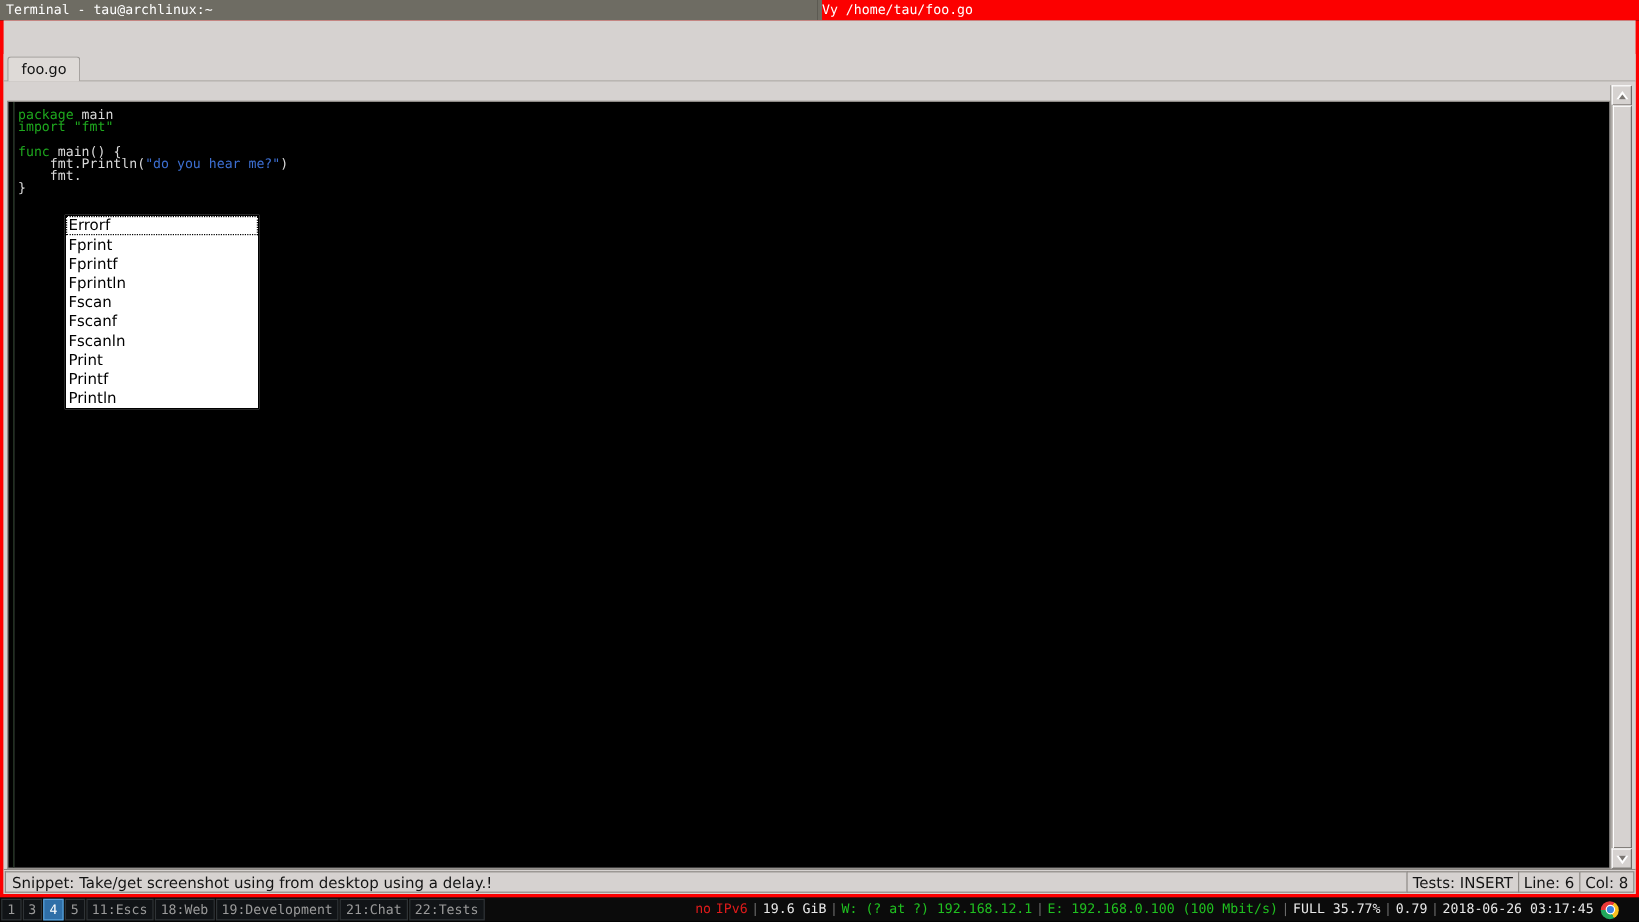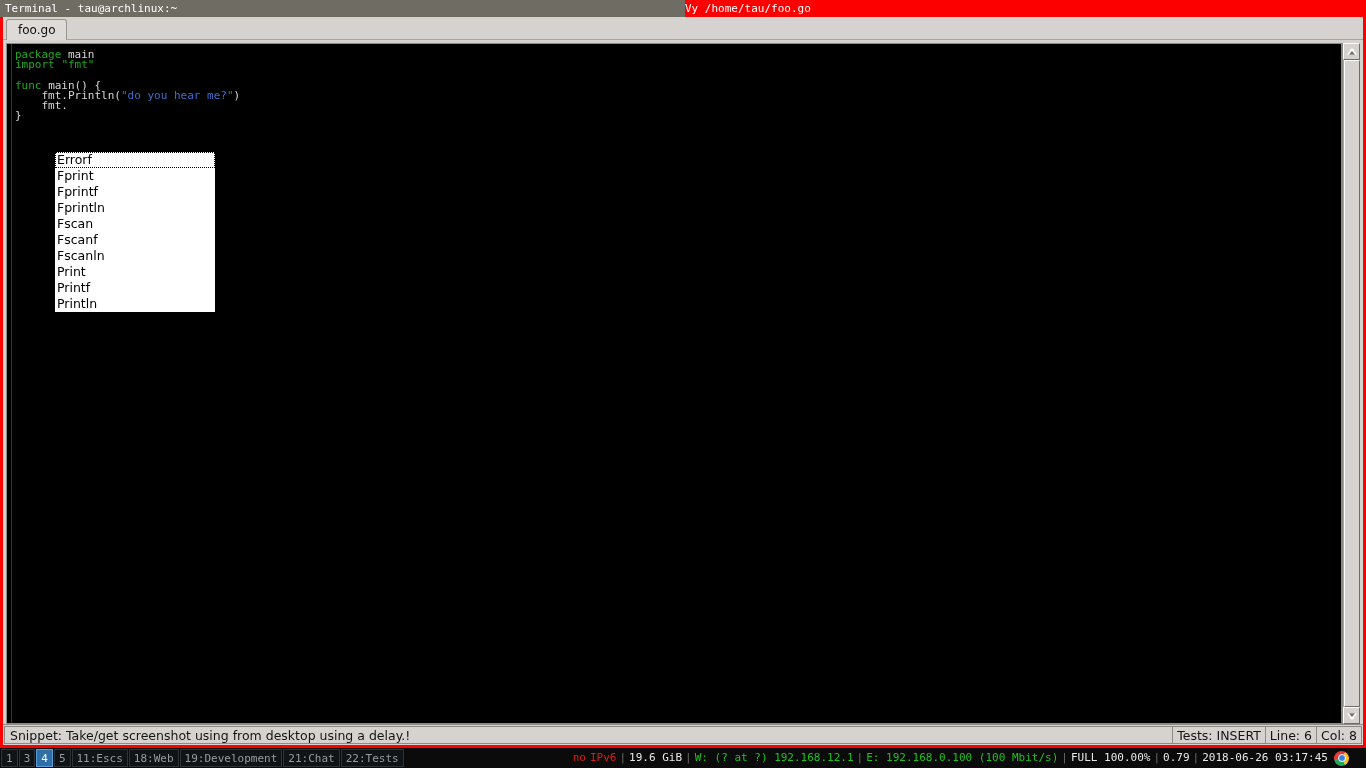--- a/index.html
+++ b/index.html
@@ -63,20 +63,21 @@
     flex-direction: column;
   }
 
   
   #tabbar {
     height: 23px;
     background: #d6d2d0;
     position: relative;
     flex: 0 0 23px;
     border-bottom: 1px solid #a8a49f;
+    margin-top: 28px;
   }
   .tab {
     position: absolute;
     left: 3px; top: 2px;
     height: 21px;
     padding: 0 11px;
     background: #dedad7;
     border: 1px solid #9a9793;
     border-bottom: none;
     border-radius: 3px 3px 0 0;
@@ -102,20 +103,21 @@
     position: relative;
     min-height: 0;
   }
   #editor-frame {
     flex: 1 1 auto;
     display: flex;
     border: 1px solid #8e8a86;
     background: #a3a3a3;
     position: relative;
     min-width: 0;
+    margin-top: 13px;
   }
   #gutter {
     width: 5px;
     background: #000000;
     flex: 0 0 5px;
     border-right: 1px solid #2a3c2a;
   }
   #code {
     flex: 1 1 auto;
     background: #000000;
@@ -409,21 +411,21 @@
     <div id="tray">
       <span class="tray-seg c-red">no</span>
       <span class="tray-seg c-red">IPv6</span>
       <span class="sep">|</span>
       <span class="tray-seg c-white">19.6 GiB</span>
       <span class="sep">|</span>
       <span class="tray-seg c-green">W: (? at ?) 192.168.12.1</span>
       <span class="sep">|</span>
       <span class="tray-seg c-green">E: 192.168.0.100 (100 Mbit/s)</span>
       <span class="sep">|</span>
-      <span class="tray-seg c-white">FULL 100.00%</span>
+      <span class="tray-seg c-white">FULL 35.77%</span>
       <span class="sep">|</span>
       <span class="tray-seg c-white">0.79</span>
       <span class="sep">|</span>
       <span class="tray-seg c-white">2018-06-26 03:17:45</span>
       <span id="chrome-icon"></span>
     </div>
   </div>
 
 </div>
 

